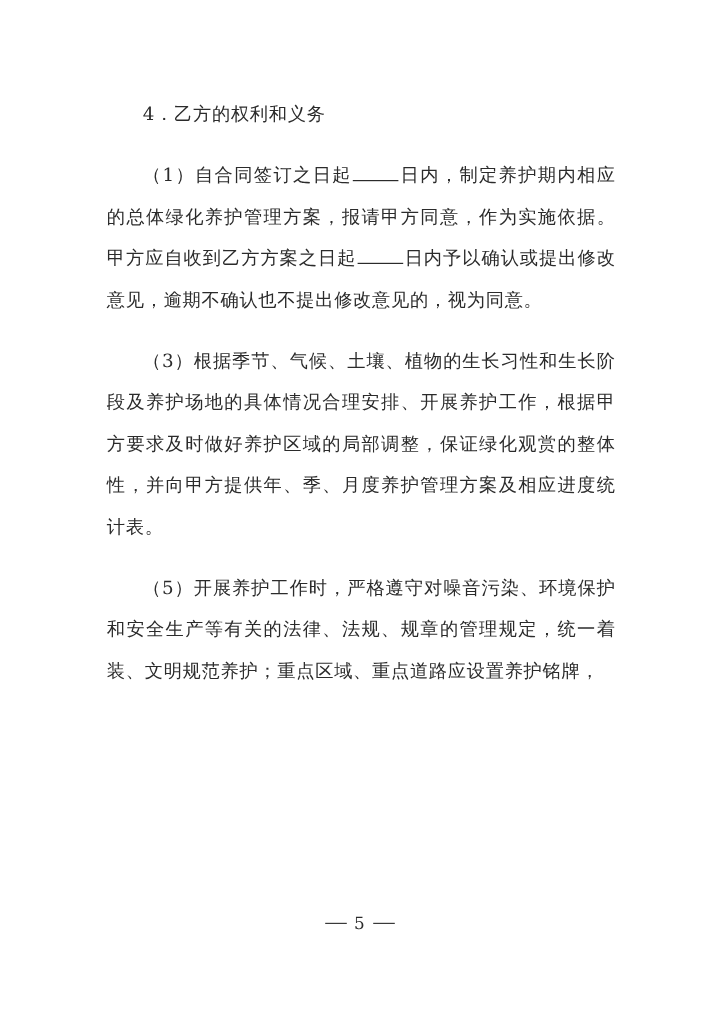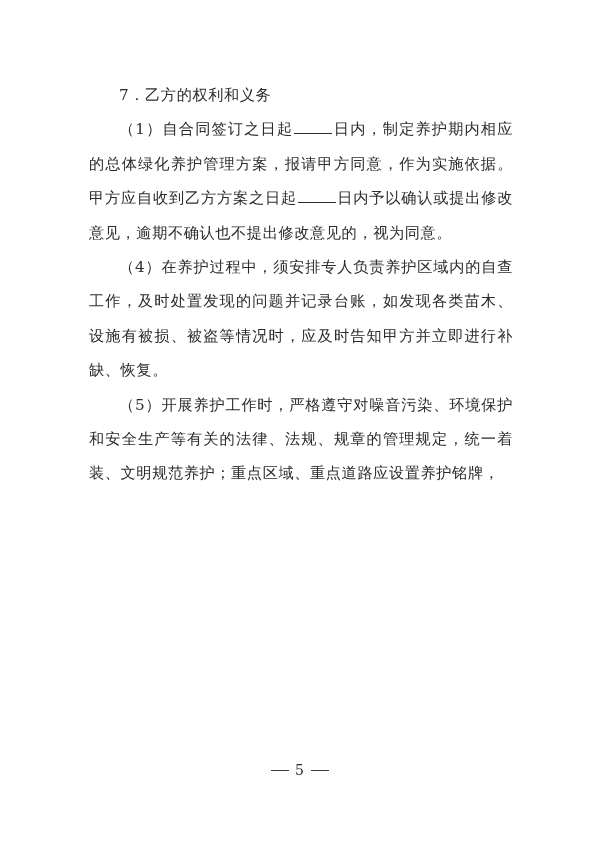--- a/index.html
+++ b/index.html
@@ -39,20 +39,21 @@
     letter-spacing: 0.6px;
     color: #2b2b2b;
     font-family: "DejaVu Serif", "Liberation Serif", serif;
     word-break: break-all;
   }
   .para.heading {
     text-indent: 30px;
   }
   .para.body-para {
     text-indent: 30px;
+    margin-top: 17px;
   }
   .blank {
     display: inline-block;
     border-bottom: 1.4px solid #2b2b2b;
     width: 38px;
     vertical-align: baseline;
     height: 0.82em;
     margin: 0 1px;
   }
   .page-number {
@@ -76,25 +77,25 @@
     top: -1px;
   }
 </style>
 </head>
 <body>
 
 <div class="page">
 
   <div class="content">
 
-    <p class="para heading">7．乙方的权利和义务</p>
+    <p class="para heading">4．乙方的权利和义务</p>
 
     <div id="paragraph-list">
         <p class="para body-para"><span>（1）自合同签订之日起</span><span class="blank"></span><span>日内，制定养护期内相应的总体绿化养护管理方案，报请甲方同意，作为实施依据。甲方应自收到乙方方案之日起</span><span class="blank"></span><span>日内予以确认或提出修改意见，逾期不确认也不提出修改意见的，视为同意。</span></p>
-        <p class="para body-para"><span>（4）在养护过程中，须安排专人负责养护区域内的自查工作，及时处置发现的问题并记录台账，如发现各类苗木、设施有被损、被盗等情况时，应及时告知甲方并立即进行补缺、恢复。</span></p>
+        <p class="para body-para"><span>（3）根据季节、气候、土壤、植物的生长习性和生长阶段及养护场地的具体情况合理安排、开展养护工作，根据甲方要求及时做好养护区域的局部调整，保证绿化观赏的整体性，并向甲方提供年、季、月度养护管理方案及相应进度统计表。</span></p>
         <p class="para body-para"><span>（5）开展养护工作时，严格遵守对噪音污染、环境保护和安全生产等有关的法律、法规、规章的管理规定，统一着装、文明规范养护；重点区域、重点道路应设置养护铭牌，</span></p>
       </div>
 
   </div>
 
   <div class="page-number">
     <span class="pn-dash"></span><span>5</span><span class="pn-dash"></span>
   </div>
 
 </div>

